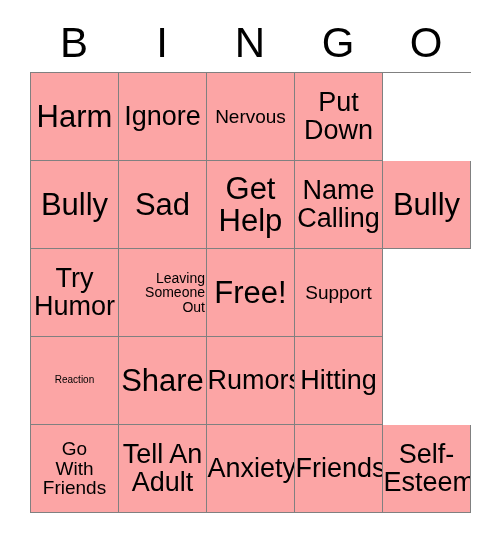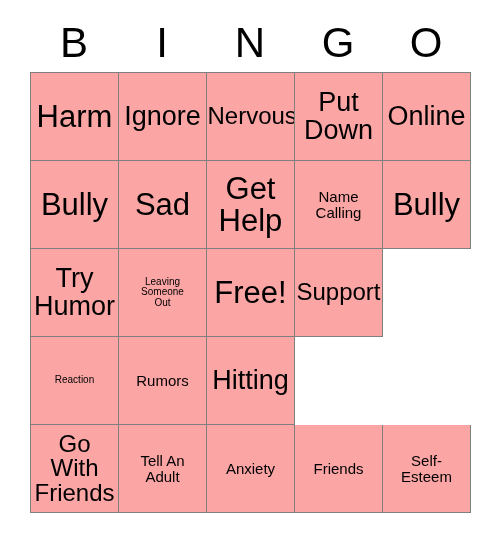--- a/index.html
+++ b/index.html
@@ -66,24 +66,24 @@
     text-align: center;
     line-height: 1.02;
     white-space: pre-line;
     word-break: normal;
     padding: 0 1px;
     box-sizing: border-box;
   }
   
   .fs-xxl .cell-text { font-size: 31px; }
   .fs-xl  .cell-text { font-size: 27px; }
-  .fs-md  .cell-text { font-size: 15px; }
-  .fs-sm  .cell-text { font-size: 24px; }
+  .fs-md  .cell-text { font-size: 27px; }
+  .fs-sm  .cell-text { font-size: 19px; }
   .fs-xs  .cell-text { font-size: 10px; }
-  .fs-xxs .cell-text { font-size: 10px; }
+  .fs-xxs .cell-text { font-size: 14px; text-align: right; }
 </style>
 </head>
 <body>
 
 <div class="card">
 
   <div class="header-row">
     <div class="header-cell">B</div>
     <div class="header-cell">I</div>
     <div class="header-cell">N</div>
@@ -99,23 +99,20 @@
         </div>
       <div class="cell fs-xl">
           <span class="cell-text">Ignore</span>
         </div>
       <div class="cell fs-sm">
           <span class="cell-text">Nervous</span>
         </div>
       <div class="cell fs-xl">
           <span class="cell-text">Put
 Down</span>
-        </div>
-      <div class="cell fs-xl">
-          <span class="cell-text">Online</span>
         </div>
     </div>
 
     <div class="grid-row">
       <div class="cell fs-xxl">
           <span class="cell-text">Bully</span>
         </div>
       <div class="cell fs-xxl">
           <span class="cell-text">Sad</span>
         </div>
@@ -147,20 +144,23 @@
         </div>
       <div class="cell fs-sm">
           <span class="cell-text">Support</span>
         </div>
     </div>
 
     <div class="grid-row">
       <div class="cell fs-xs">
           <span class="cell-text">Reaction</span>
         </div>
+      <div class="cell fs-xxl">
+          <span class="cell-text">Share</span>
+        </div>
       <div class="cell fs-md">
           <span class="cell-text">Rumors</span>
         </div>
       <div class="cell fs-xl">
           <span class="cell-text">Hitting</span>
         </div>
     </div>
 
     <div class="grid-row">
       <div class="cell fs-sm">

